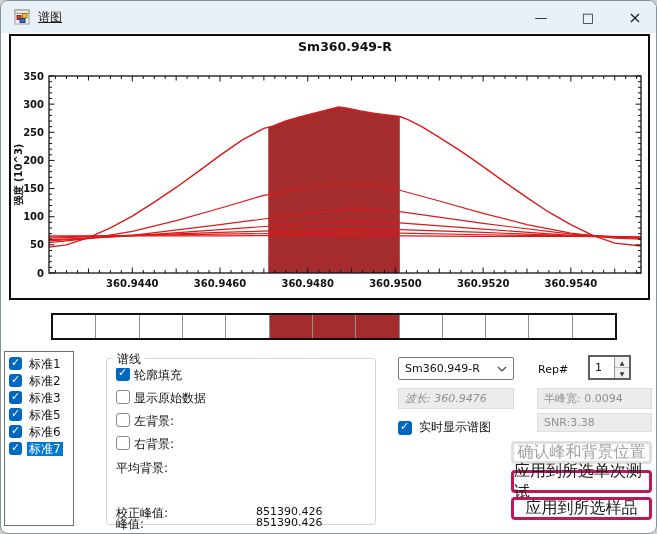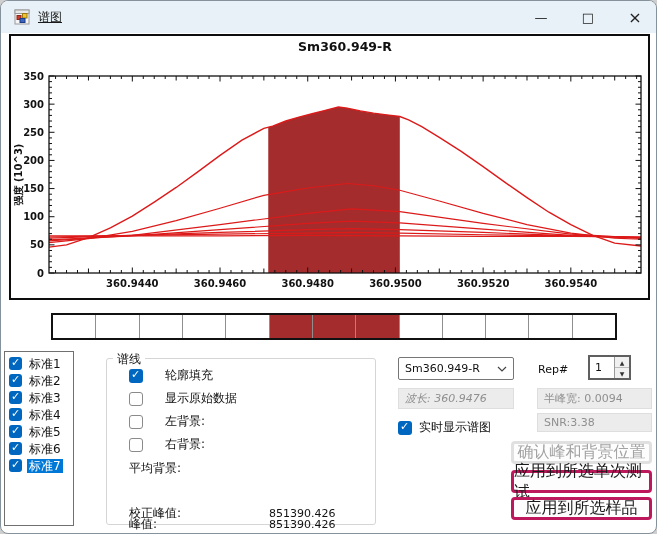--- a/index.html
+++ b/index.html
@@ -38,21 +38,21 @@
   .cb.small { width:13px; height:13px; }
   .cb.checked { background:#0067C0; }
   .cb.checked::after { content:"✓"; position:absolute; left:2px; top:-1px;
     color:#fff; font-size:11px; font-weight:bold; }
   .cb.unchecked { background:#fff; border:1px solid #8a8a8a; }
   
   #groupbox { position:absolute; left:105px; top:357px; width:270px; height:167px;
     border:1px solid #d5d5d5; border-radius:3px; }
   #groupbox-label { position:absolute; left:112px; top:350px; background:#fff;
     padding:0 4px; font-size:12px; color:#111; z-index:2; }
-  .gb-row { position:absolute; left:22px; display:flex; align-items:center; gap:22px;
+  .gb-row { position:absolute; left:9px; display:flex; align-items:flex-start; gap:4px;
     font-size:12px; color:#111; }
   .gb-value { position:absolute; left:140px; font-size:11px; color:#111; }
   
   #peak-select { position:absolute; left:397px; top:356px; width:116px; height:23px;
     border:1px solid #767676; border-radius:2px; background:#fff; display:flex;
     align-items:center; padding:0 6px; font-size:11px; color:#111; }
   #peak-select svg { margin-left:auto; }
   #rep-label { position:absolute; left:537px; top:362px; font-size:11px; color:#111; }
   #rep-spinner { position:absolute; left:587px; top:354px; width:43px; height:25px;
     border:2px solid #5f5f5f; background:#fff; display:flex; }
@@ -326,24 +326,20 @@
       <div class="std-row">
         <span class="cb small checked"></span>
         <span class="std-label">标准2</span>
       </div>
       <div class="std-row">
         <span class="cb small checked"></span>
         <span class="std-label">标准3</span>
       </div>
       <div class="std-row">
         <span class="cb small checked"></span>
-        <span class="std-label">标准4</span>
-      </div>
-      <div class="std-row">
-        <span class="cb small checked"></span>
         <span class="std-label">标准5</span>
       </div>
       <div class="std-row">
         <span class="cb small checked"></span>
         <span class="std-label">标准6</span>
       </div>
       <div class="std-row selected">
         <span class="cb small checked"></span>
         <span class="std-label">标准7</span>
       </div>

